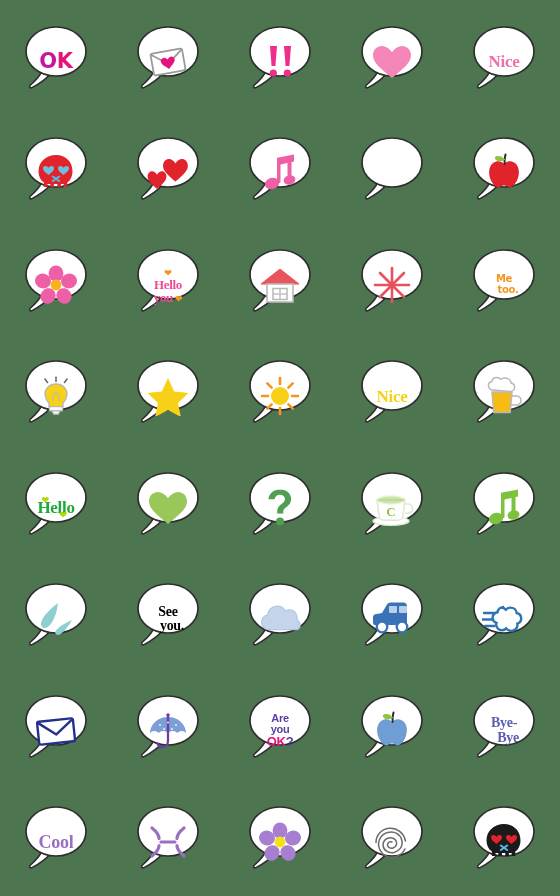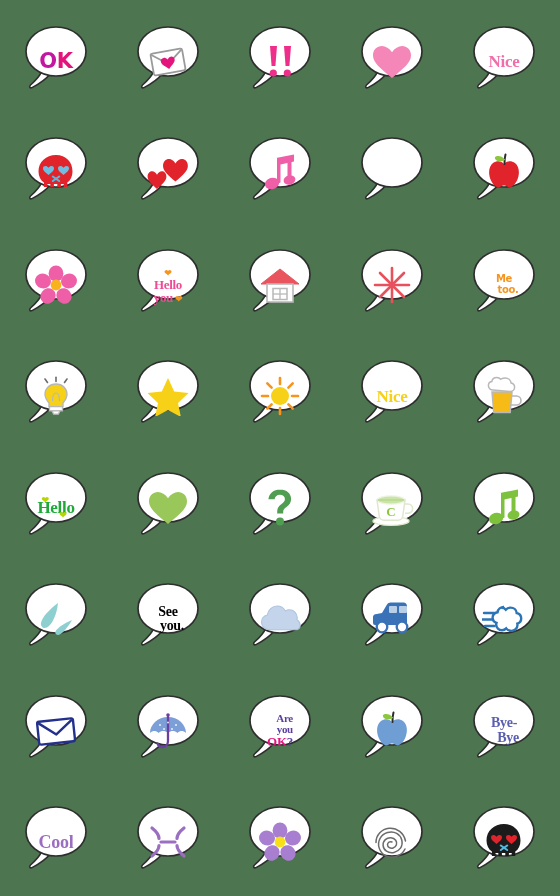--- a/index.html
+++ b/index.html
@@ -61,21 +61,21 @@
     display: block;
   }
   .lbl-ok      { font-size: 21px; color:#c2189f; font-family:"DejaVu Sans", sans-serif; }
   .lbl-nice    { font-size: 17px; color:#f06eaa; font-family:"Liberation Serif", serif; font-weight:bold; }
   .lbl-yes     { font-size: 18px; color:#ee5fa7; font-family:"DejaVu Sans", sans-serif; }
   .lbl-thank   { font-size: 13px; color:#ef4a96; font-family:"Liberation Serif", serif; line-height:1.02; }
   .lbl-metoo   { font-size: 10px; color:#f7941e; font-family:"DejaVu Sans", sans-serif; line-height:1.05; }
   .lbl-good    { font-size: 17px; color:#f7d117; font-family:"Liberation Serif", serif; }
   .lbl-hello   { font-size: 17px; color:#1eaa39; font-family:"Liberation Serif", serif; }
   .lbl-seeyou  { font-size: 14px; color:#149b92; font-family:"Liberation Serif", serif; line-height:1.02; }
-  .lbl-areyouok{ font-size: 11px; color:#5b3fa0; font-family:Liberation Serif, serif; line-height:1.04;text-align:right; }
+  .lbl-areyouok{ font-size: 11px; color:#5b3fa0; font-family:Liberation Sans, sans-serif; line-height:1.04; }
   .lbl-byebye  { font-size: 14px; color:#5b5fb0; font-family:"Liberation Serif", serif; line-height:1.02; }
   .lbl-cool    { font-size: 18px; color:#9b6fc0; font-family:"Liberation Serif", serif; }
   .sub-ok      { color:#e4147d; }
   .heart-mini  { color:#f7941e; font-size:9px; }
   .icon-svg    { display:block; }
 </style>
 </head>
 <body style="background: rgb(76, 117, 80);">
 
 <div id="emoji-grid">

